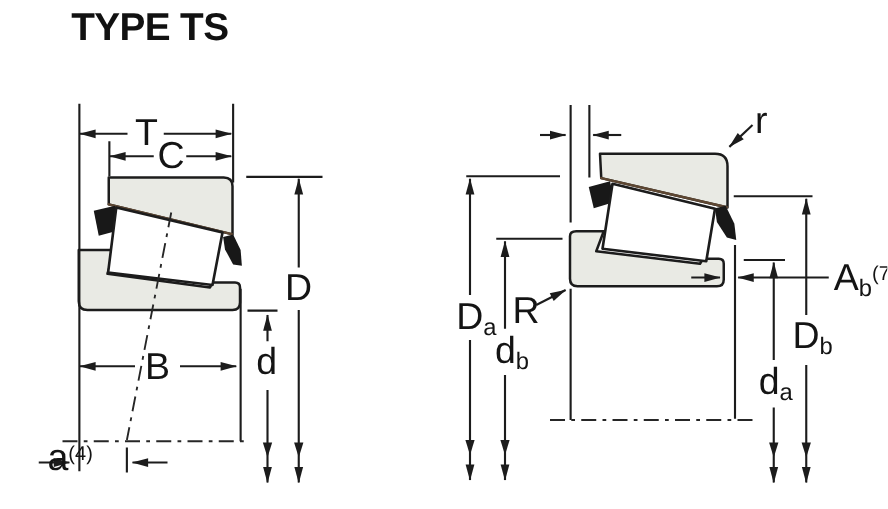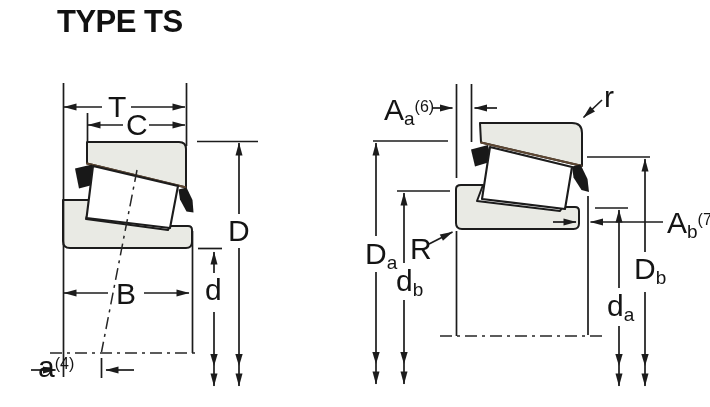--- a/index.html
+++ b/index.html
@@ -129,21 +129,20 @@
 
   <div class="title">TYPE TS</div>
 
   <div class="lbl" style="left:108px; top:92px;"><span>T</span></div>
   <div class="lbl" style="left:126px; top:110px;"><span>C</span></div>
   <div class="lbl" style="left:116px; top:279px;"><span>B</span></div>
   <div class="lbl" style="left:228px; top:216px;"><span>D</span></div>
   <div class="lbl" style="left:205px; top:275px;"><span>d</span></div>
   <div class="lbl" style="left:2px; top:352px;margin-left:36px;"><span>a</span><sup>(4)</sup></div>
 
-  <div class="lbl" style="left:384px; top:95px;"><span>A</span><sub>a</sub><sup>(6)</sup></div>
   <div class="lbl" style="left:604px; top:82px;"><span>r</span></div>
   <div class="lbl" style="left:365px; top:239px;"><span>D</span><sub>a</sub></div>
   <div class="lbl" style="left:396px; top:266px;"><span>d</span><sub>b</sub></div>
   <div class="lbl" style="left:410px; top:234px;"><span>R</span></div>
   <div class="lbl" style="left:667px; top:208px;"><span>A</span><sub>b</sub><sup>(7)</sup></div>
   <div class="lbl" style="left:607px; top:291px;"><span>d</span><sub>a</sub></div>
   <div class="lbl" style="left:634px; top:254px;"><span>D</span><sub>b</sub></div>
 
 </div>
 

